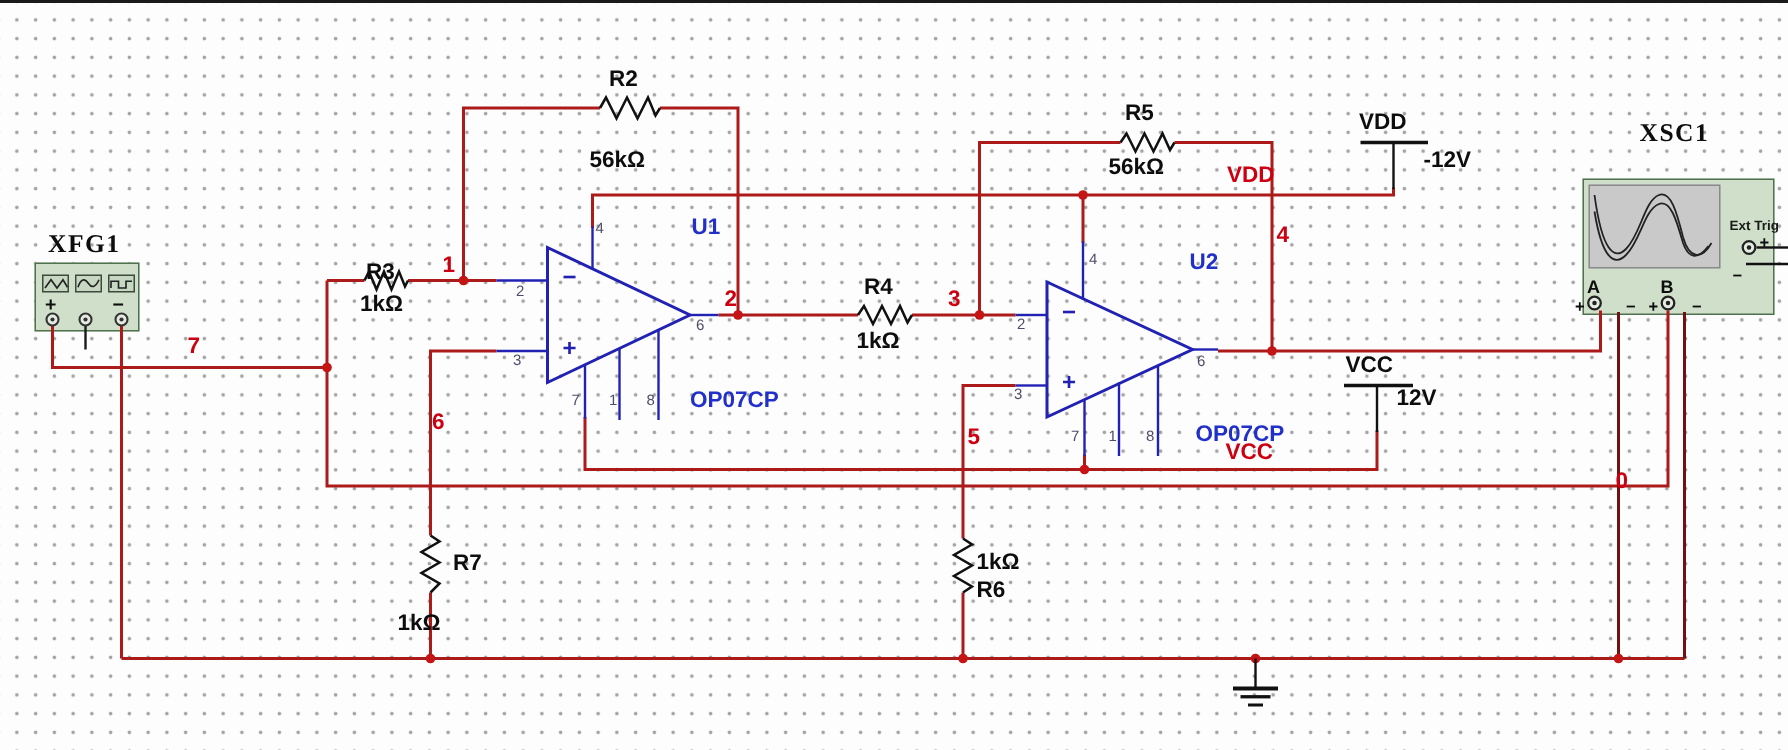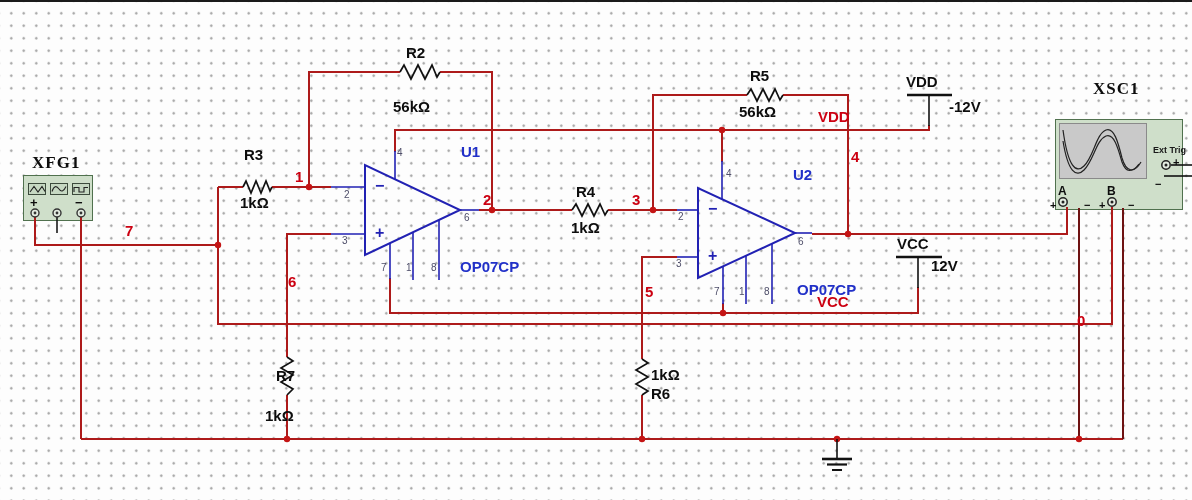--- a/index.html
+++ b/index.html
@@ -150,29 +150,29 @@
   </svg>
 
   <div class="lbl inst-ref" style="left:32px;top:152px;">XFG1</div>
   <div class="lbl inst-ref" style="left:1093px;top:78px;">XSC1</div>
 
   <div class="lbl small" style="left:30px;top:194px;font-size:13px;">+</div>
   <div class="lbl small" style="left:75px;top:194px;font-size:13px;">−</div>
 
   <div class="lbl ref" style="left:406px;top:43px;">R2</div>
   <div class="lbl ref" style="left:393px;top:97px;">56kΩ</div>
-  <div class="lbl ref" style="left:244px;top:145px;">R3</div>
+  <div class="lbl ref" style="left:244px;top:172px;">R3</div>
   <div class="lbl ref" style="left:240px;top:193px;">1kΩ</div>
   <div class="lbl ref" style="left:576px;top:182px;">R4</div>
   <div class="lbl ref" style="left:571px;top:218px;">1kΩ</div>
   <div class="lbl ref" style="left:750px;top:66px;text-align:center;">R5</div>
   <div class="lbl ref" style="left:739px;top:102px;">56kΩ</div>
   <div class="lbl ref" style="left:651px;top:347px;margin-top:37px;">R6</div>
   <div class="lbl ref" style="left:651px;top:365px;">1kΩ</div>
-  <div class="lbl ref" style="left:276px;top:366px;text-align:center;">R7</div>
+  <div class="lbl ref" style="left:302px;top:366px;text-align:center;">R7</div>
   <div class="lbl ref" style="left:265px;top:406px;">1kΩ</div>
 
   <div class="lbl ref blue" style="left:461px;top:142px;">U1</div>
   <div class="lbl ref blue" style="left:460px;top:257px;">OP07CP</div>
   <div class="lbl ref blue" style="left:793px;top:165px;">U2</div>
   <div class="lbl ref blue" style="left:797px;top:280px;">OP07CP</div>
 
   <div class="lbl sign" style="left:375px;top:176px;">−</div>
   <div class="lbl sign" style="left:375px;top:223px;">+</div>
   <div class="lbl sign" style="left:708px;top:199px;">−</div>

